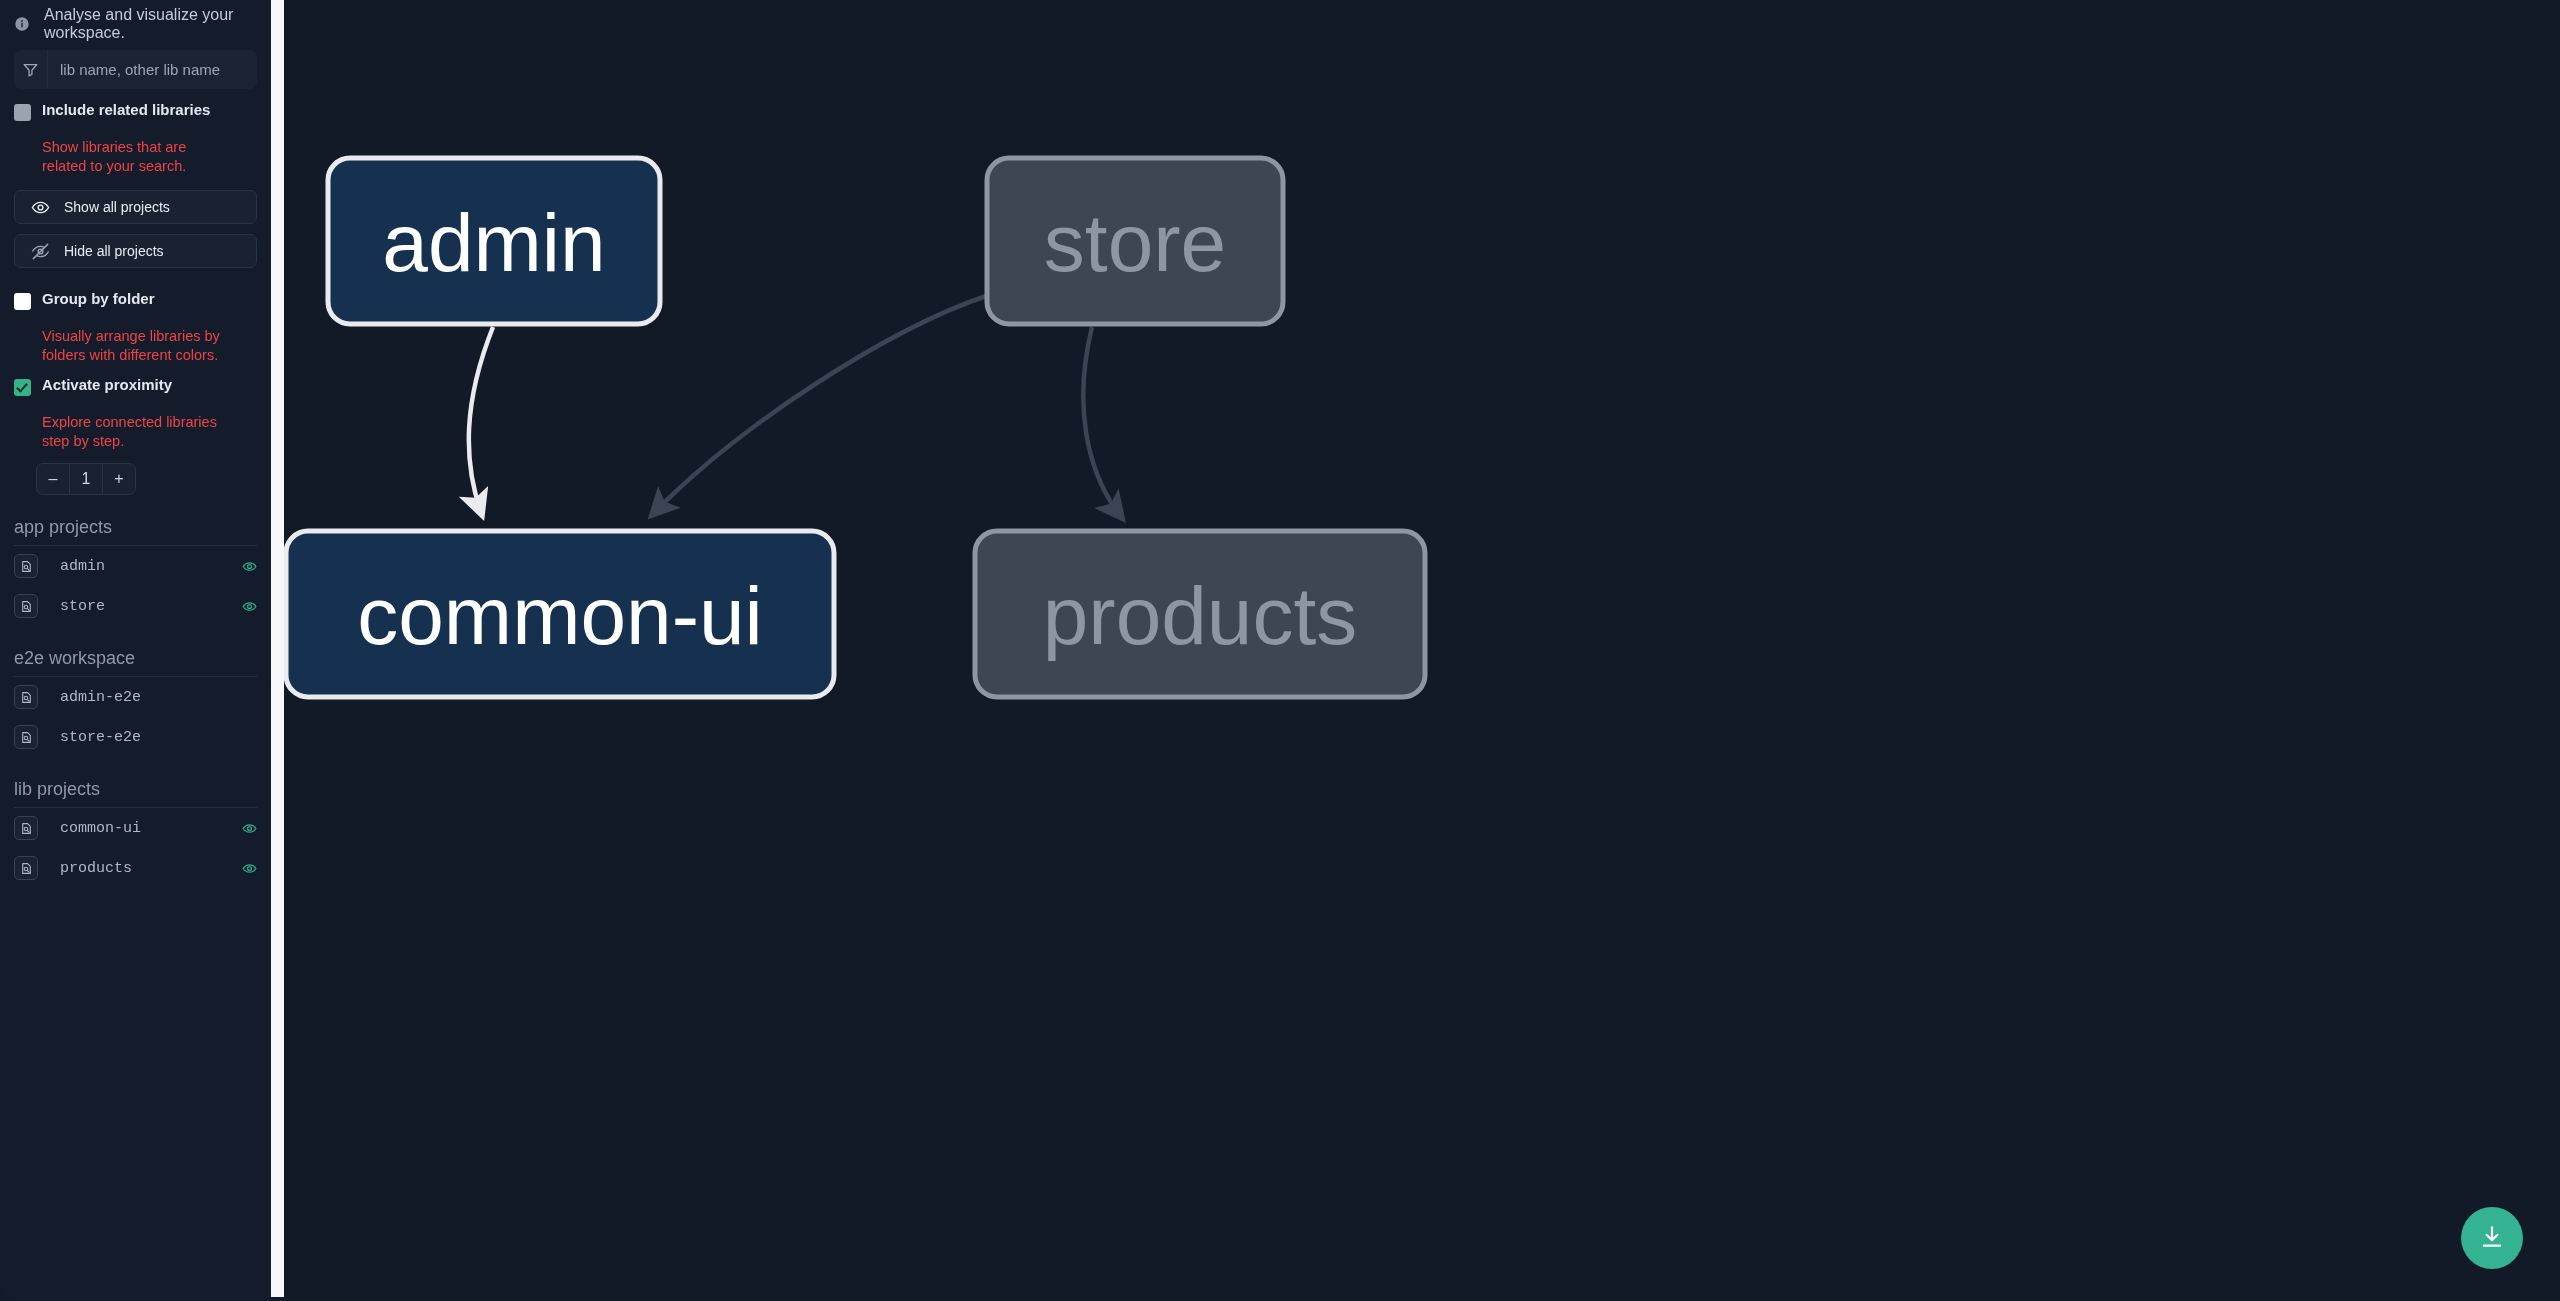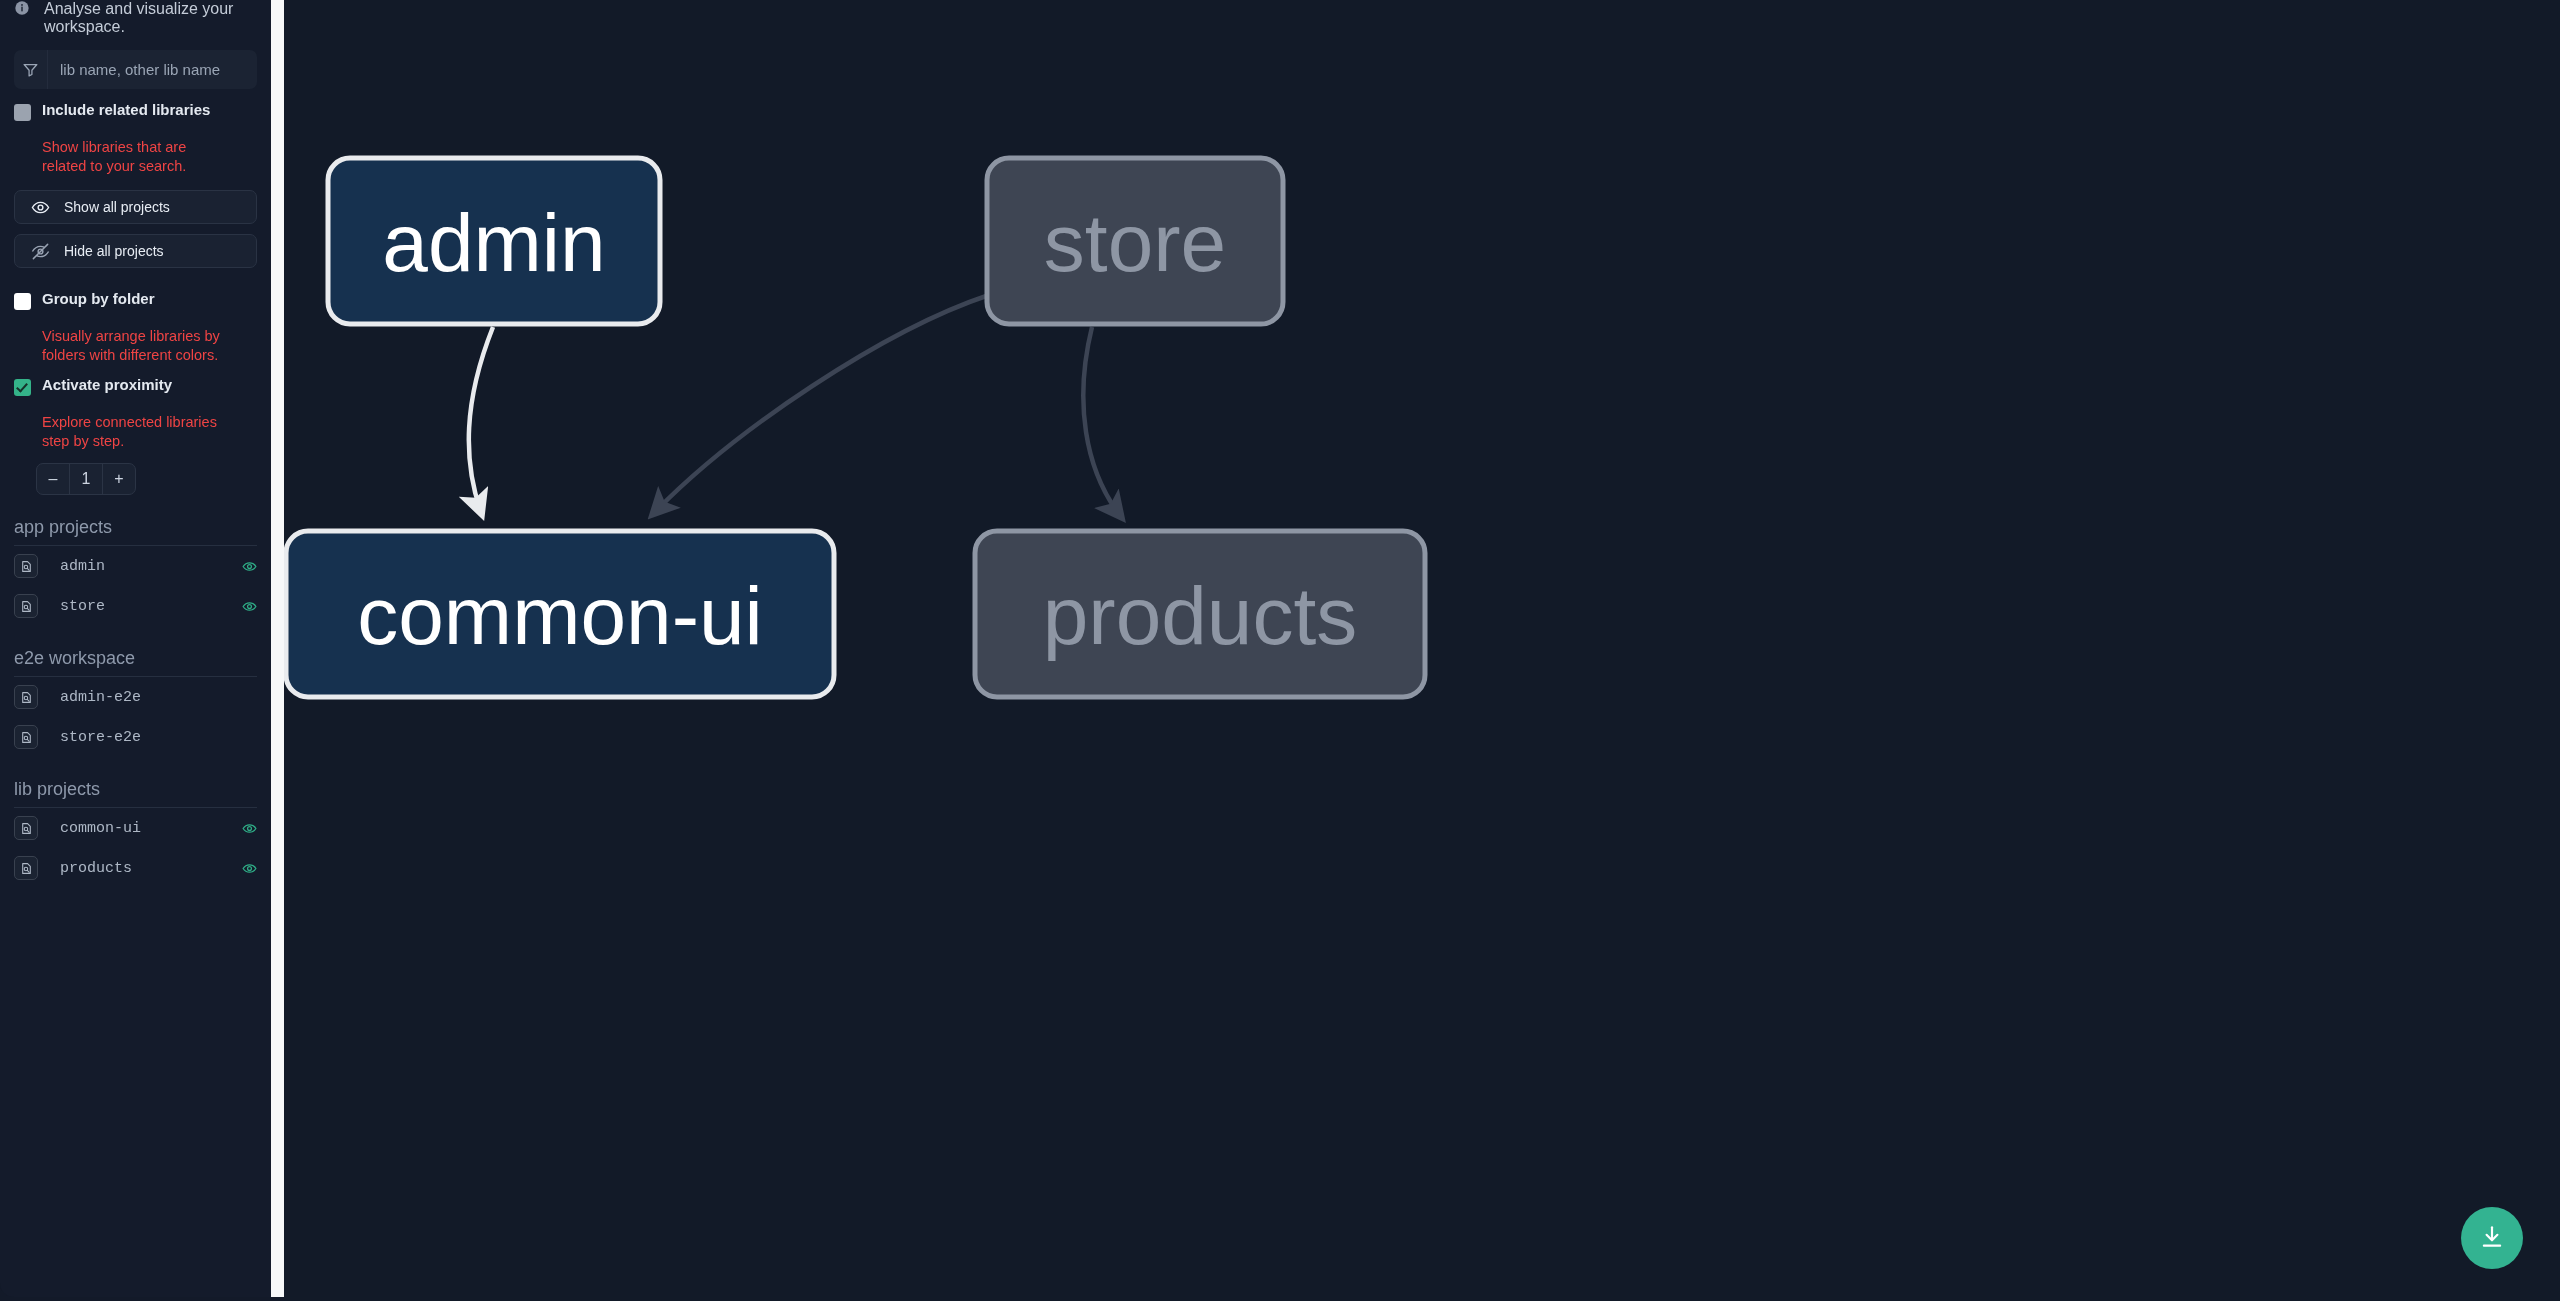--- a/index.html
+++ b/index.html
@@ -50,21 +50,21 @@
     font-size: 24px;
     font-weight: 700;
     margin-left: 20px;
     letter-spacing: -0.2px;
     white-space: nowrap;
   }
   .monitor-icon { margin-left: 20px; display: flex; align-items: center; }
 
   .sb-subtitle {
     display: flex;
-    align-items: flex-start;
+    align-items: center;
     padding: 0 14px;
     height: 48px;
     color: #c4ccd8;
     font-size: 16px;
   }
   .sb-subtitle .info-icon { margin-right: 14px; flex: 0 0 auto; display:flex; }
 
   .search-wrap {
     margin: 2px 14px 0 14px;
     height: 39px;

